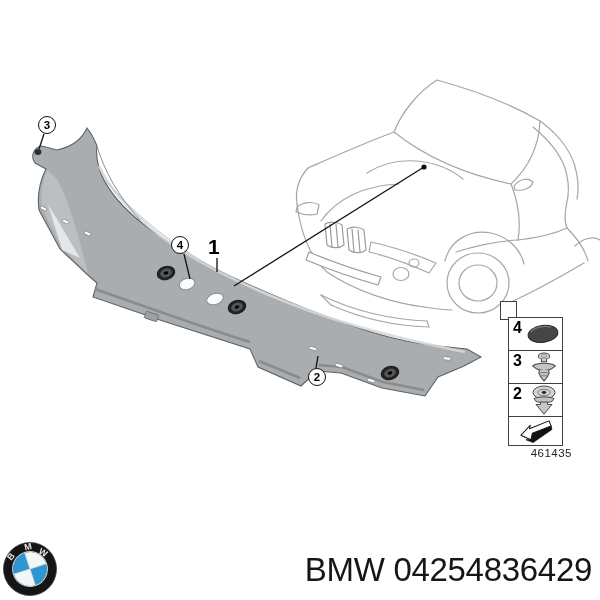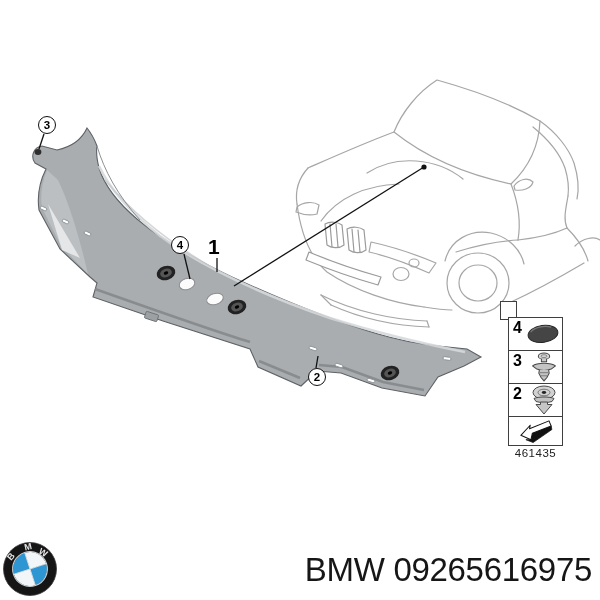--- a/index.html
+++ b/index.html
@@ -26,21 +26,21 @@
     position:relative;height:33px;box-sizing:border-box;
     border-bottom:1.2px solid #3f3f3f;
   }
   .legend-row:last-child{border-bottom:none;height:28px;}
   .legend-num{
     position:absolute;left:4px;top:1px;font-weight:bold;font-size:16px;color:#000;
   }
   .legend-icon{position:absolute;right:1px;top:50%;transform:translateY(-50%);}
   .legend-icon.center{right:auto;left:50%;transform:translate(-50%,-50%);}
   .diagram-number{
-    position:absolute;left:499px;top:447px;width:73px;text-align:center;
+    position:absolute;left:499px;top:447px;width:73px;text-align:right;
     font-size:11.5px;color:#222;letter-spacing:.5px;
   }
   .fragment{
     position:absolute;left:500px;top:301px;width:15px;height:17px;
     border:1.5px solid #3f3f3f;background:#fff;
   }
   .part-text{
     position:absolute;right:8px;top:553px;white-space:nowrap;
     font-size:33px;color:#161616;letter-spacing:-0.3px;line-height:1;
   }
@@ -235,15 +235,15 @@
       <path d="M28,28 L45,28 A17,17 0 0 1 28,45 Z" fill="#2d96d3"></path>
       <path d="M28,28 L28,45 A17,17 0 0 1 11,28 Z" fill="#f2f6f8"></path>
       <circle cx="28" cy="28" r="17.4" fill="none" stroke="#c9d2d8" stroke-width="1.1"></circle>
       <path d="M11,28 L45,28 M28,11 L28,45" stroke="#dfe5e8" stroke-width="0.8"></path>
     </g>
     <text x="9" y="20" transform="rotate(-48 9 20)" font-size="9" font-weight="bold" fill="#e6e6e6" font-family="Liberation Sans, sans-serif">B</text>
     <text x="23" y="9.5" transform="rotate(-12 23 9.5)" font-size="9" font-weight="bold" fill="#e6e6e6" font-family="Liberation Sans, sans-serif">M</text>
     <text x="36" y="12" transform="rotate(30 36 12)" font-size="9" font-weight="bold" fill="#e6e6e6" font-family="Liberation Sans, sans-serif">W</text>
   </svg>
 
-  <div class="part-text">BMW 09265616975</div>
+  <div class="part-text">BMW 04254836429</div>
 
 </div>
 
 </body></html>

